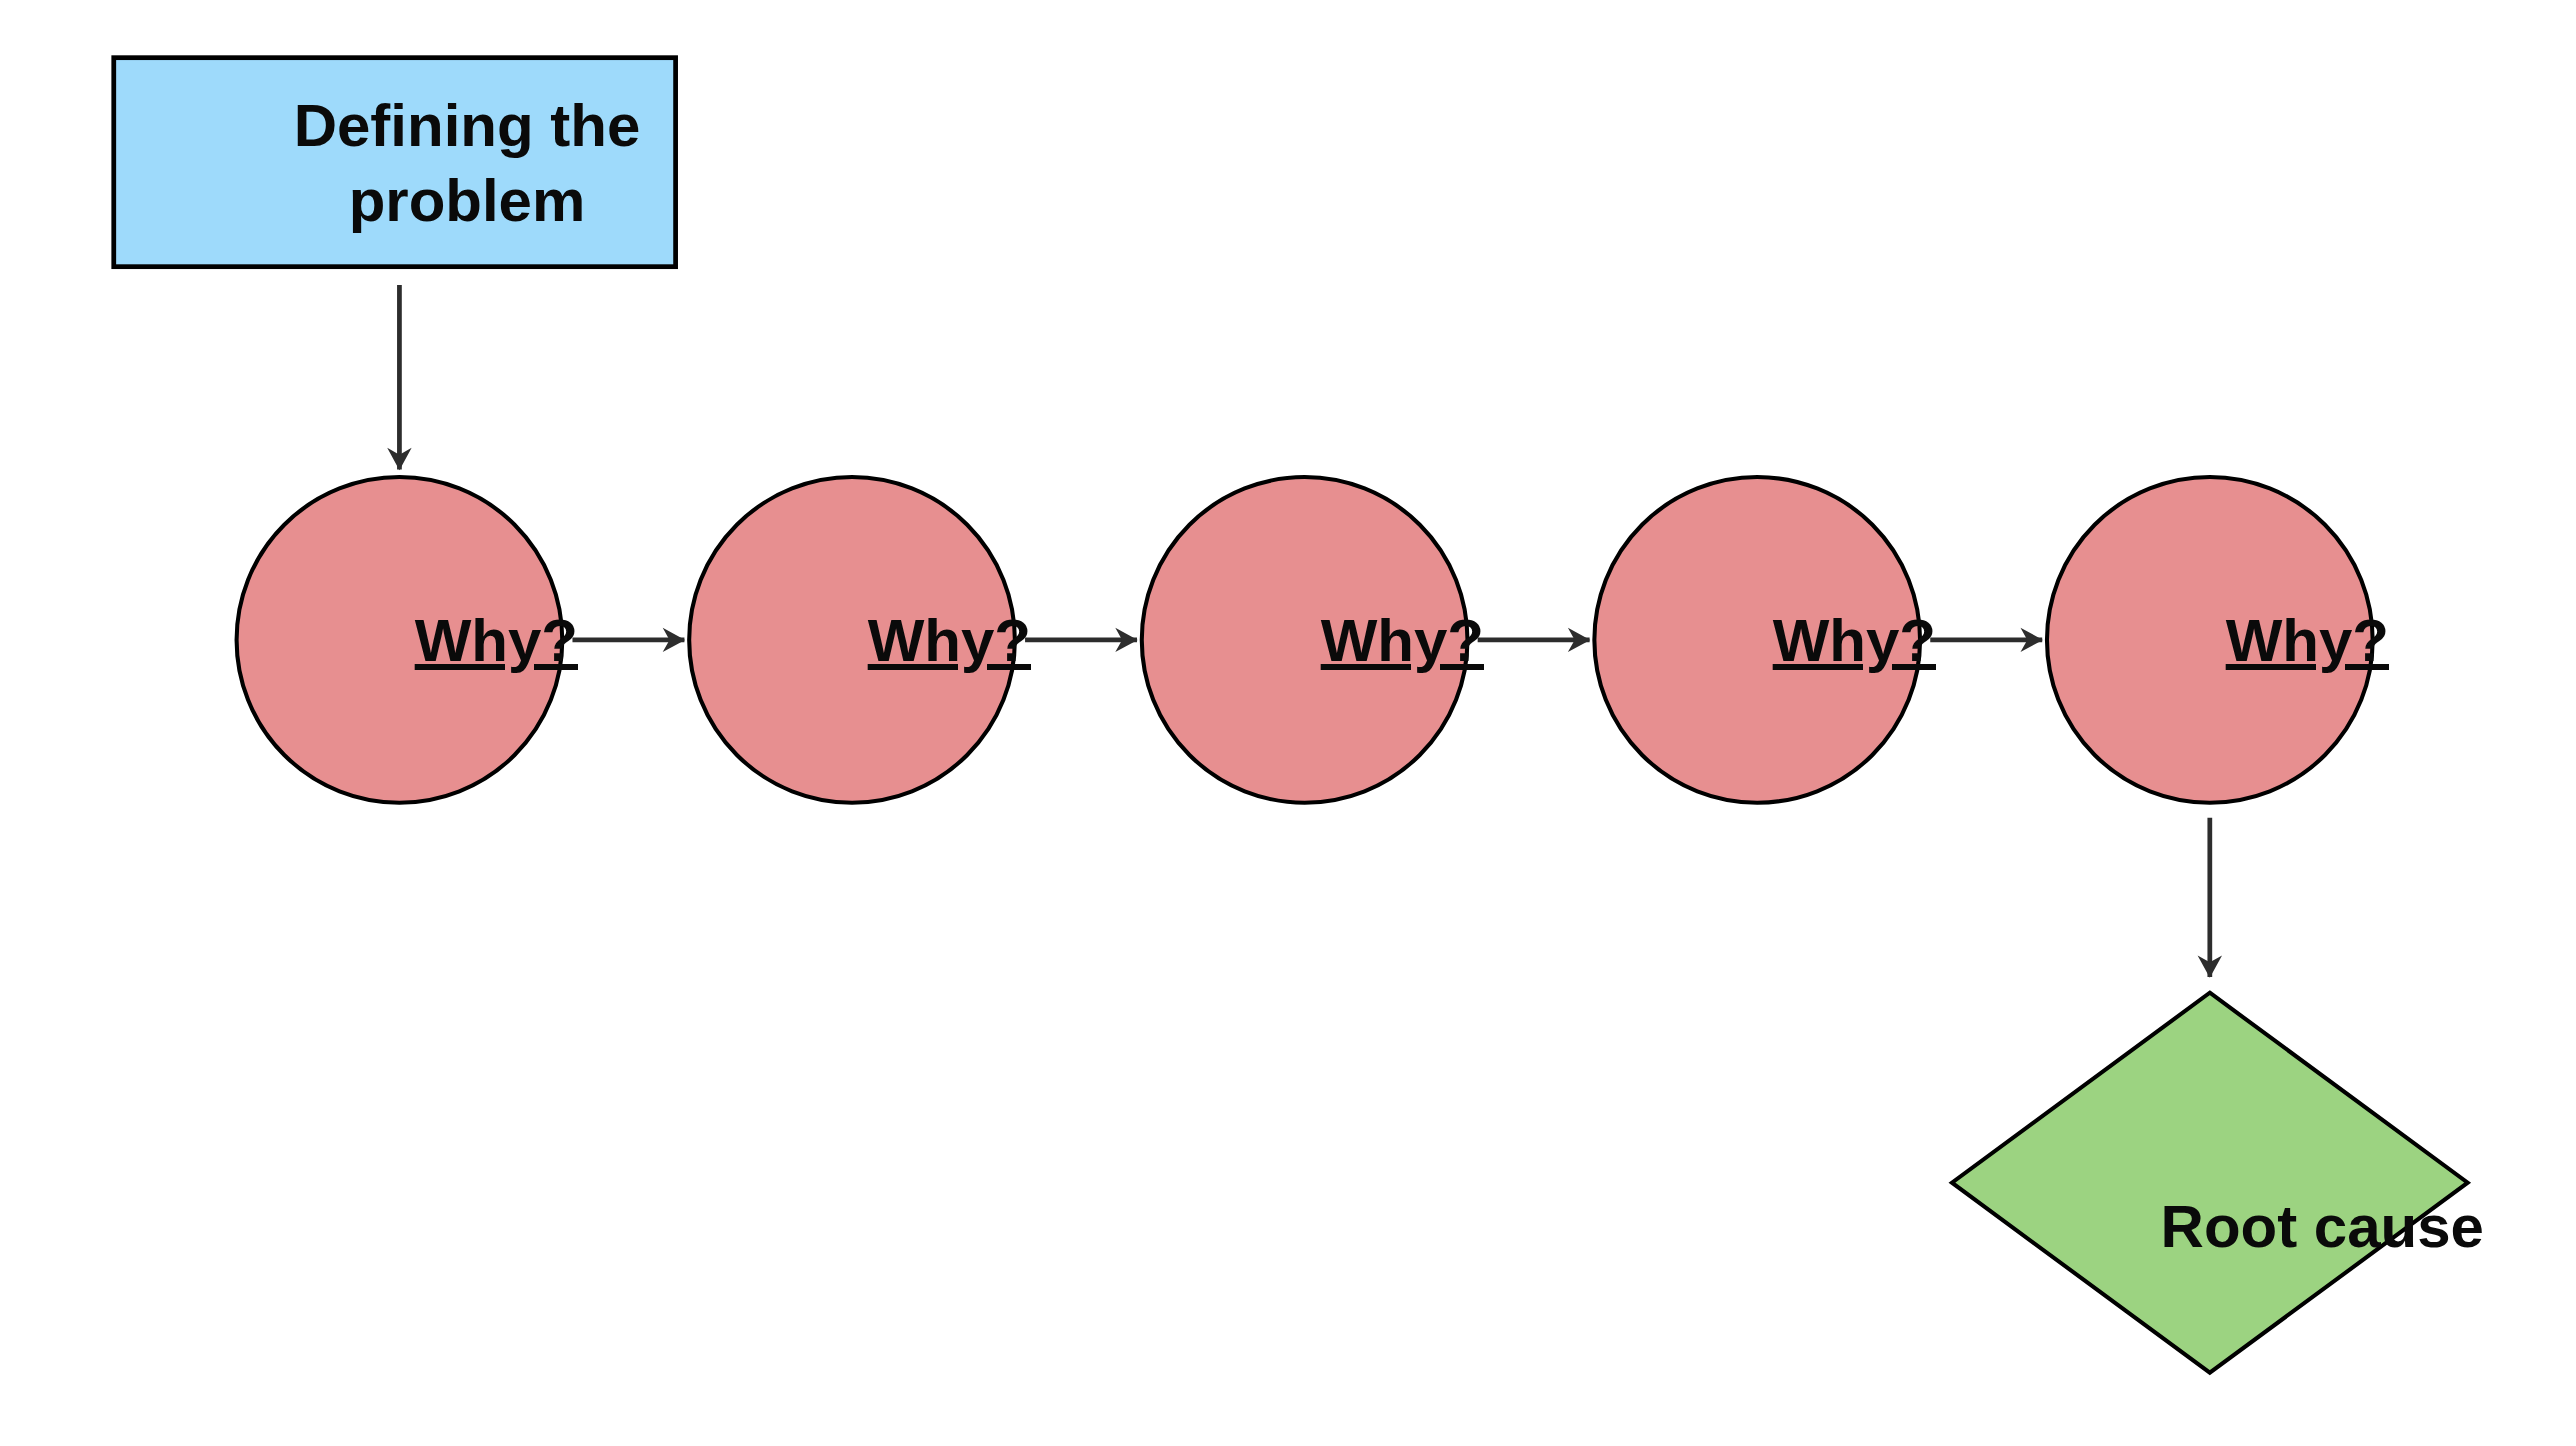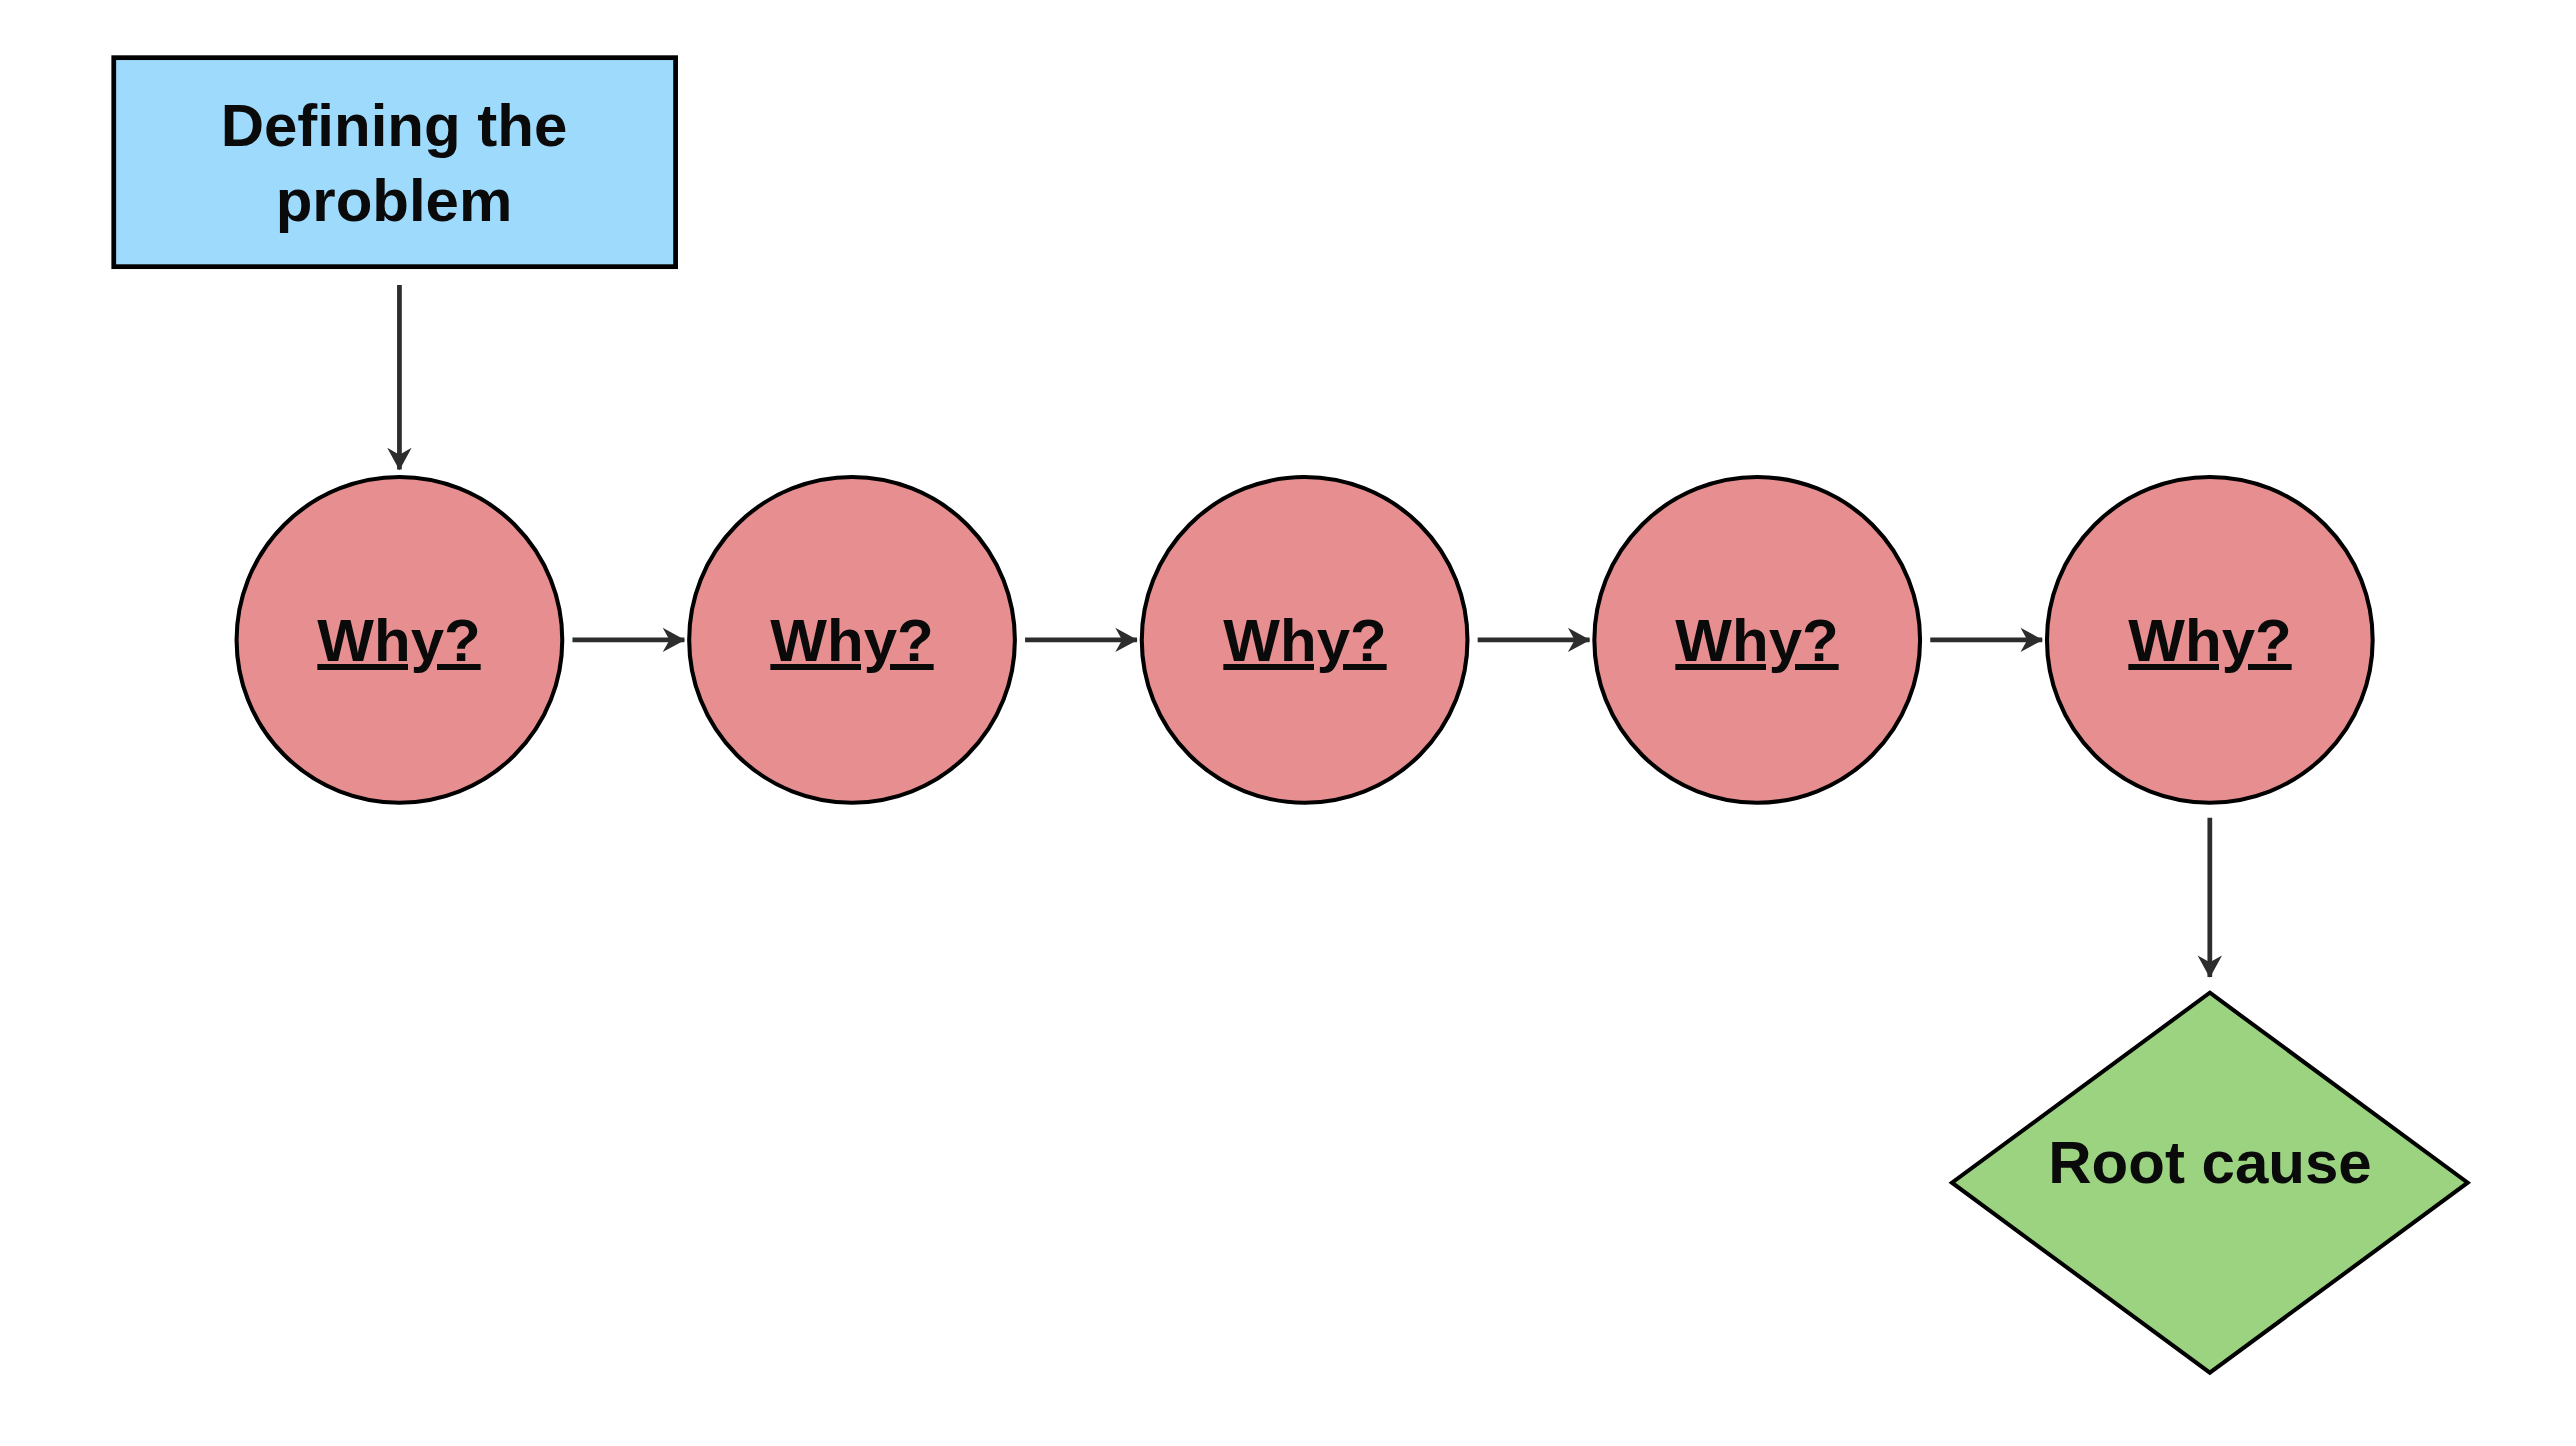--- a/index.html
+++ b/index.html
@@ -30,40 +30,41 @@
   .circle-shape { stroke-width: 6; }
   .diamond-shape{ stroke-width: 6; }
   .arrow-line {
     stroke-width: 7;
     fill: none;
   }
   .node-label {
     position: absolute;
     display: flex;
     align-items: center;
-    justify-content: center;
+    justify-content: flex-end;
     text-align: center;
     color: #0a0a0a;
     font-weight: 700;
     font-size: 60px;
     line-height: 1.25;
     pointer-events: none;
+    margin-left: 16px;
   }
   .node-label .wrap {
     display: inline-block;
     max-width: 448px;
   }
   #problem-label   { left: 113px;  top: 58px;   width: 562px; height: 209px; }
   .why-label       { top: 477px;  width: 326px; height: 326px; text-decoration: underline; }
   #why-label-0 { left: 236px;  }
   #why-label-1 { left: 689px; }
   #why-label-2 { left: 1142px; }
   #why-label-3 { left: 1594px; }
   #why-label-4 { left: 2047px; }
-  #root-cause-label { left: 1952px; top: 972px; width: 516px; height: 380px; }
+  #root-cause-label { left: 1952px; top: 1036px; width: 516px; height: 380px; }
 </style>
 </head>
 <body>
 
 <div id="stage" style="background: rgb(255, 255, 255);">
 
   <svg id="diagram-svg" viewBox="0 0 3795 2131" xmlns="http://www.w3.org/2000/svg">
     <defs>
       <marker id="arrowhead" markerUnits="userSpaceOnUse" markerWidth="36" markerHeight="40" refX="33" refY="20" orient="auto">
         <path d="M1,2 L34,20 L1,38 L11,20 Z" fill="#2d2d2d"></path>

